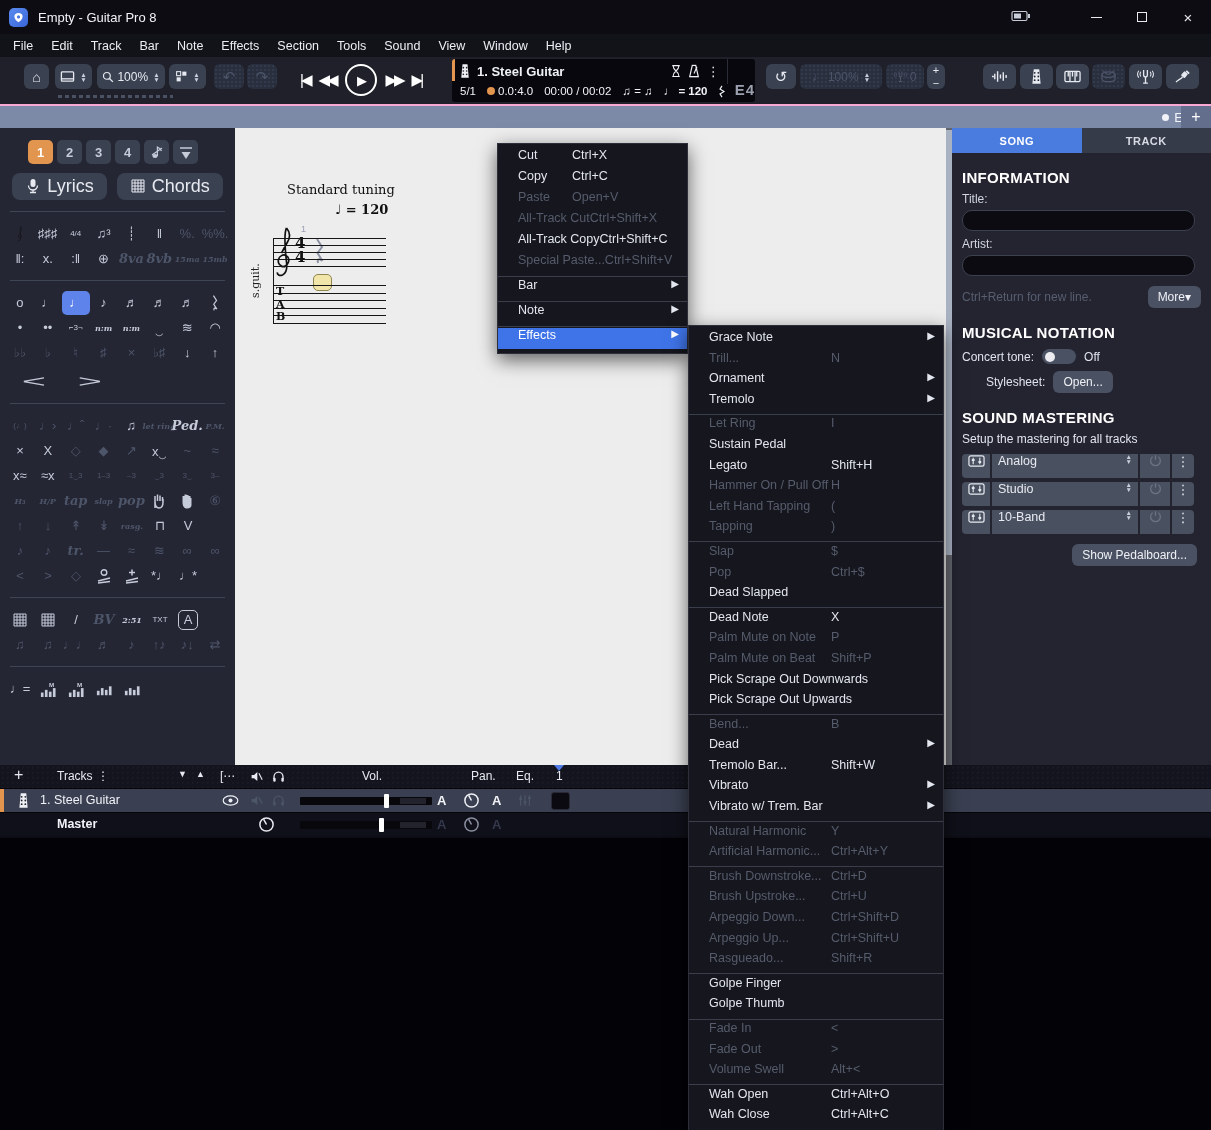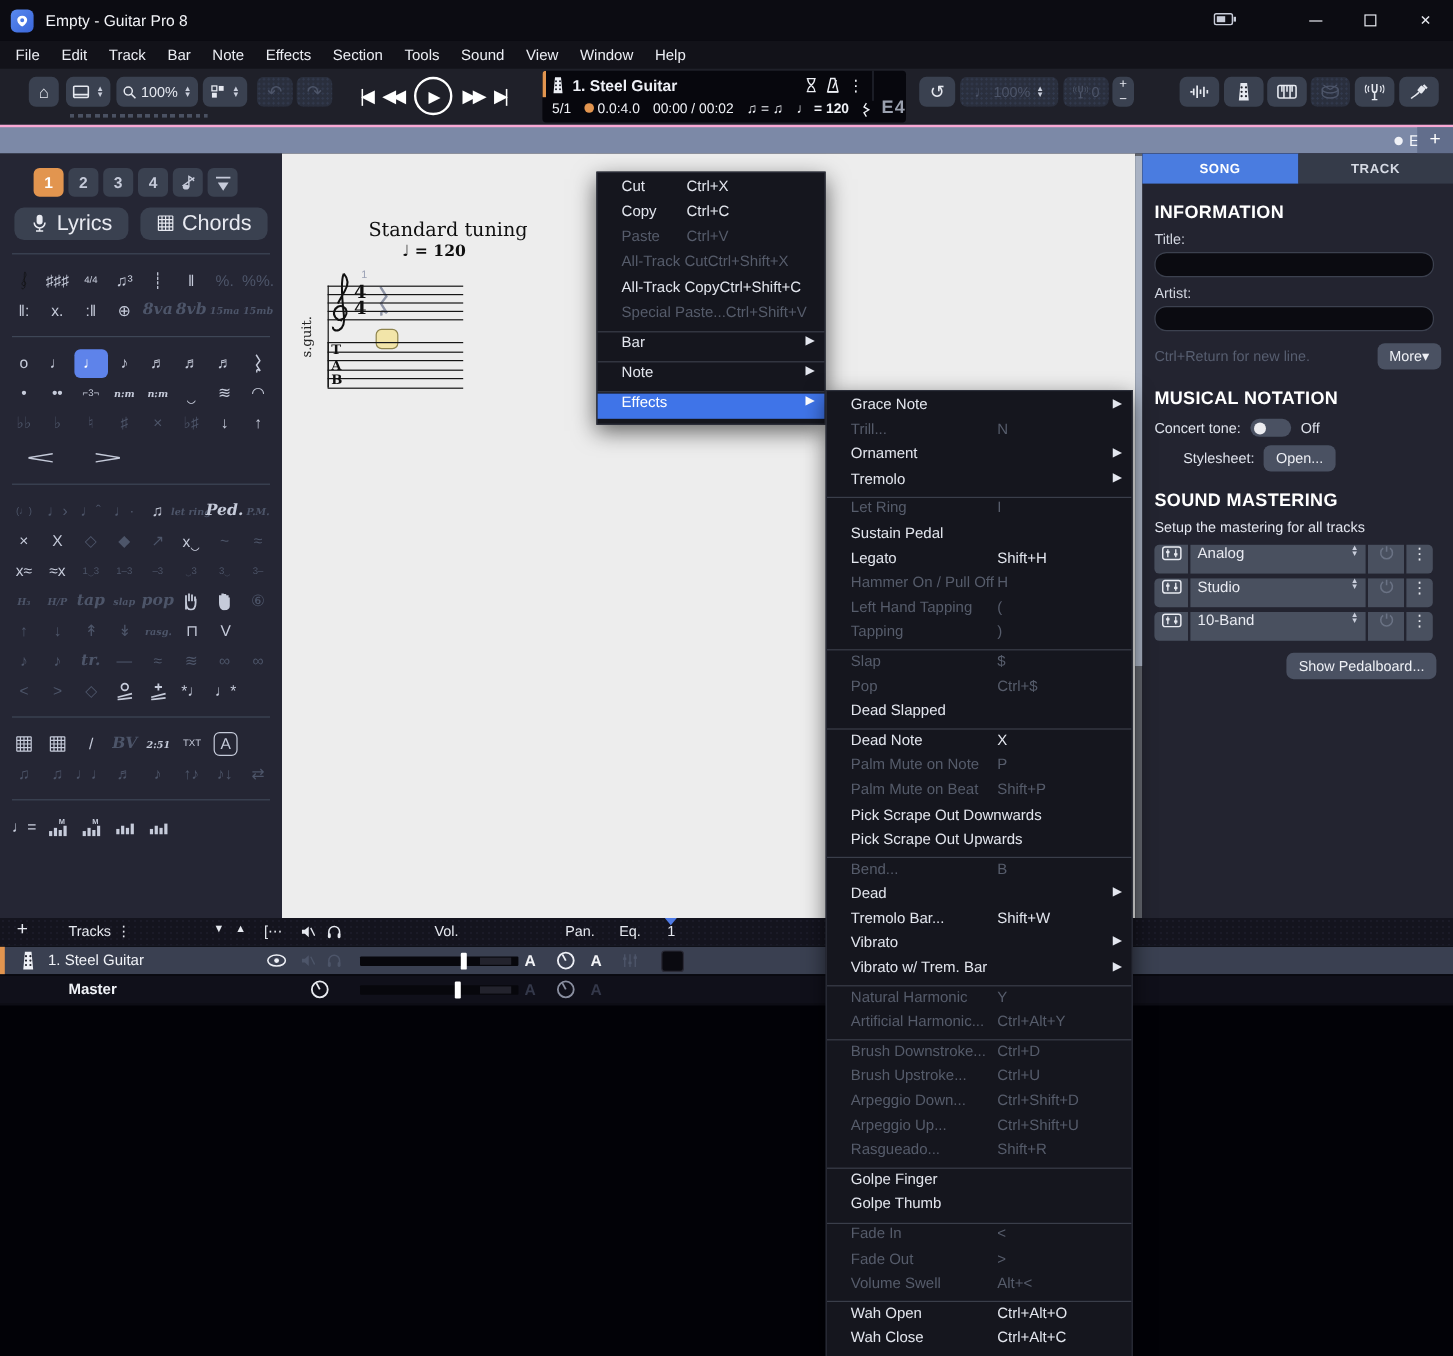--- a/index.html
+++ b/index.html
@@ -76,21 +76,21 @@
   .bigbtns .pal-cell { width:auto; padding:0 13px; height:27px; background:#3a4150; border-radius:8px; gap:6px; font-size:18px; color:#e8eaf1; }
   .hairpins .pal-cell { width:56px; }
   .hairpins .pal-cell span { display:inline-block; transform:scaleX(3.2) scaleY(1.2); font-weight:normal; }
   .pal-cell svg { width:16px; height:16px; }
 
   
   #score { position:absolute; left:235px; top:128px; width:711px; height:637px; background:#ededed; color:#101010; }
   #score-scroll { position:absolute; left:946px; top:128px; width:6px; height:637px; background:#63666e; }
   #score-scroll .thumb { position:absolute; left:0; top:2px; width:6px; height:425px; background:#a9b2c3; }
   .sc-serif { font-family:"DejaVu Serif", serif; }
-  #tuning { position:absolute; left:52px; top:54px; font-size:16px;margin-left:20px; }
+  #tuning { position:absolute; left:52px; top:54px; font-size:13px; }
   #tempo-txt { position:absolute; left:100px; top:74px; font-size:13px; font-weight:bold; }
   #barnum { position:absolute; left:66px; top:96px; font-size:9px; color:#9aa0b4; }
   .staffline { position:absolute; left:38px; width:113px; height:1px; background:#161616; }
   .vbar { position:absolute; width:1px; background:#161616; }
   #cursor { position:absolute; left:78px; top:146px; width:19px; height:17px; background:#f2e5a9; border:1px solid #8f854e; border-radius:5px; }
   #sguit { position:absolute; left:14px; top:170px; transform:rotate(-90deg); transform-origin:left top; font-size:11px; color:#222; }
   .tabletter { position:absolute; left:41px; font-size:11px; font-weight:bold; }
   #clefsvg { position:absolute; left:39px; top:98px; width:20px; height:54px; }
   #timesig { position:absolute; left:60px; top:108px; font-size:15px; font-weight:bold; line-height:14px; text-align:center; }
   #restsvg { position:absolute; left:80px; top:110px; width:9px; height:26px; color:#8d93a5; }
@@ -1165,21 +1165,21 @@
         <span class="msc">Ctrl+X</span>
         <span class="mar"></span>
       </div>
       <div class="mi">
         <span class="ml">Copy</span>
         <span class="msc">Ctrl+C</span>
         <span class="mar"></span>
       </div>
       <div class="mi dis">
         <span class="ml">Paste</span>
-        <span class="msc">Ctrl+V</span>
+        <span class="msc">Open+V</span>
         <span class="mar"></span>
       </div>
       <div class="mi dis">
         <span class="ml">All-Track Cut</span>
         <span class="msc">Ctrl+Shift+X</span>
         <span class="mar"></span>
       </div>
       <div class="mi">
         <span class="ml">All-Track Copy</span>
         <span class="msc">Ctrl+Shift+C</span>

